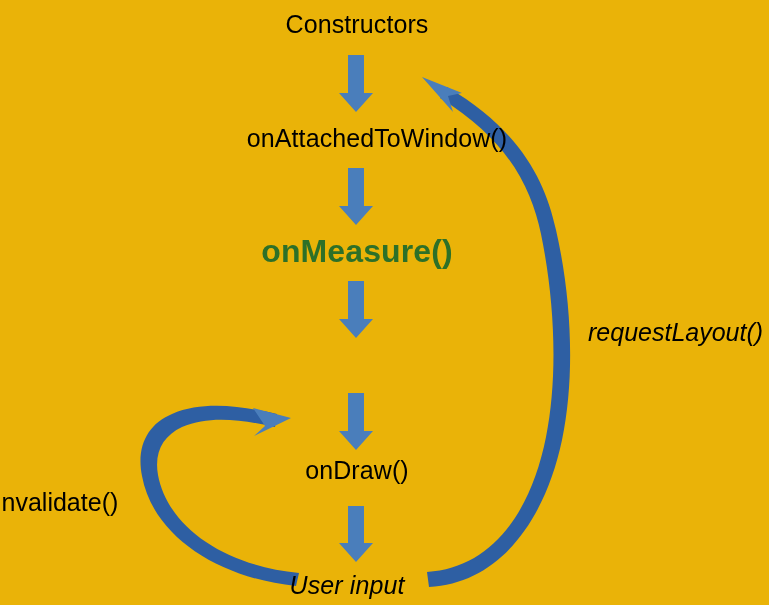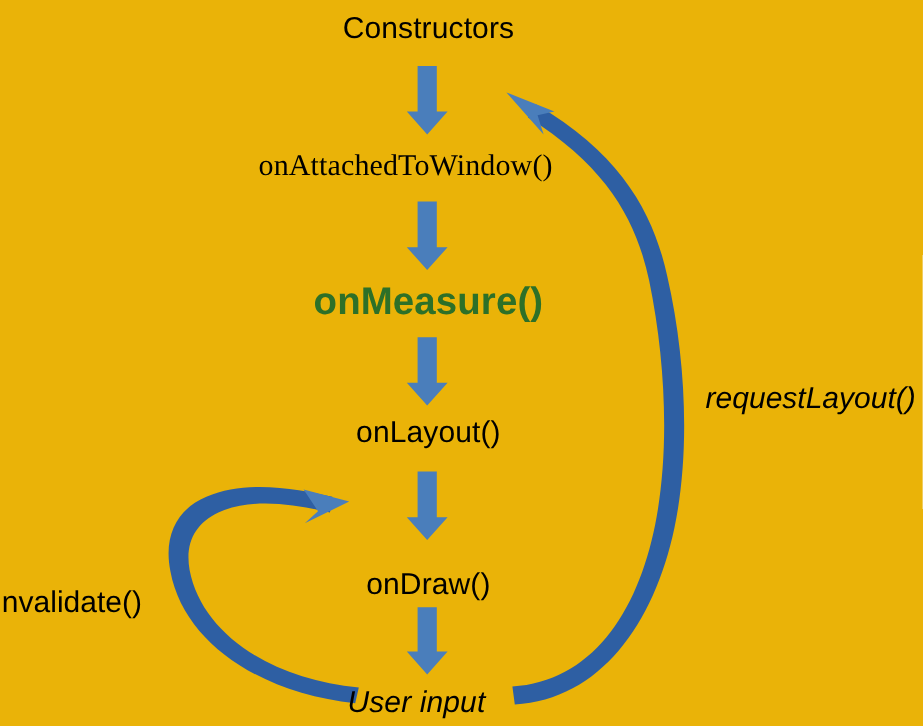--- a/index.html
+++ b/index.html
@@ -95,27 +95,26 @@
                C 163 436 154 452 158 475
                C 168 528 226 566 299 573
                Z"></path>
       <path fill="#4a7ebb" d="M 291 418 L 254 436 L 265 426 L 253 408 Z"></path>
     </g>
 
   </svg>
 
   <div class="node-label centered" style="left:357px; top:12px;">Constructors</div>
 
-  <div class="node-label centered" style="left:338px; top:126px;font-family:Liberation Serif, serif;">onAttachedToWindow()</div>
+  <div class="node-label centered" style="left:377px; top:126px;">onAttachedToWindow()</div>
 
   <div class="node-label centered highlight" style="left:357px; top:235px;">onMeasure()</div>
 
-  <div class="node-label centered" style="left:357px; top:348px;">onLayout()</div>
 
-  <div class="node-label centered" style="left:357px; top:475px;">onDraw()</div>
+  <div class="node-label centered" style="left:357px; top:458px;">onDraw()</div>
 
   <div class="node-label centered" style="left:347px; top:573px;font-style:italic;">User input</div>
 
   <div class="edge-label" style="left:-4px; top:490px;">invalidate()</div>
 
   <div class="edge-label" style="left:588px; top:320px;font-style:italic;">requestLayout()</div>
 
 </div>
 
 </body></html>

